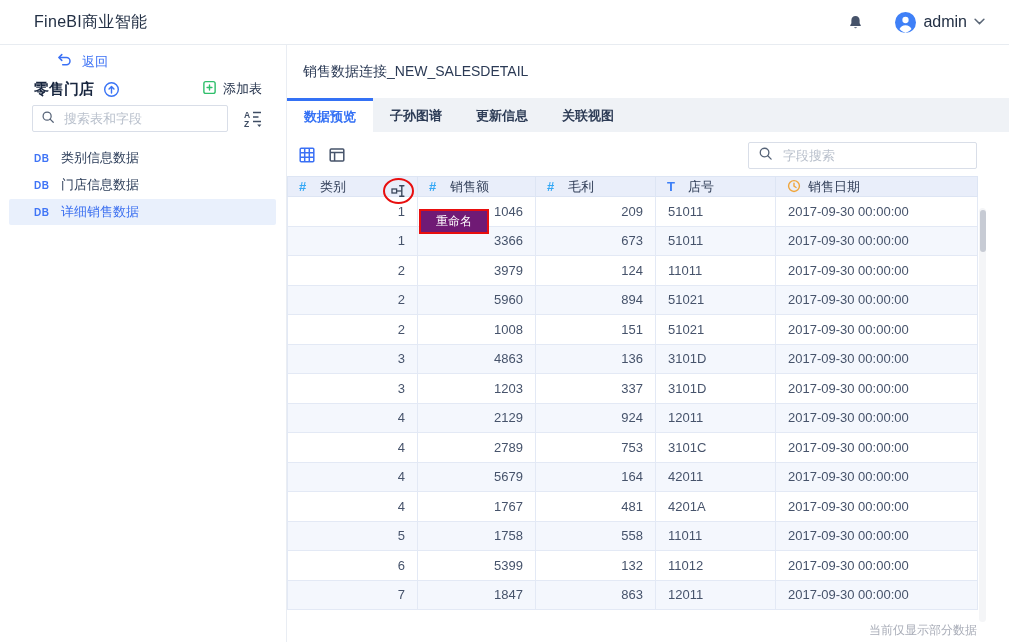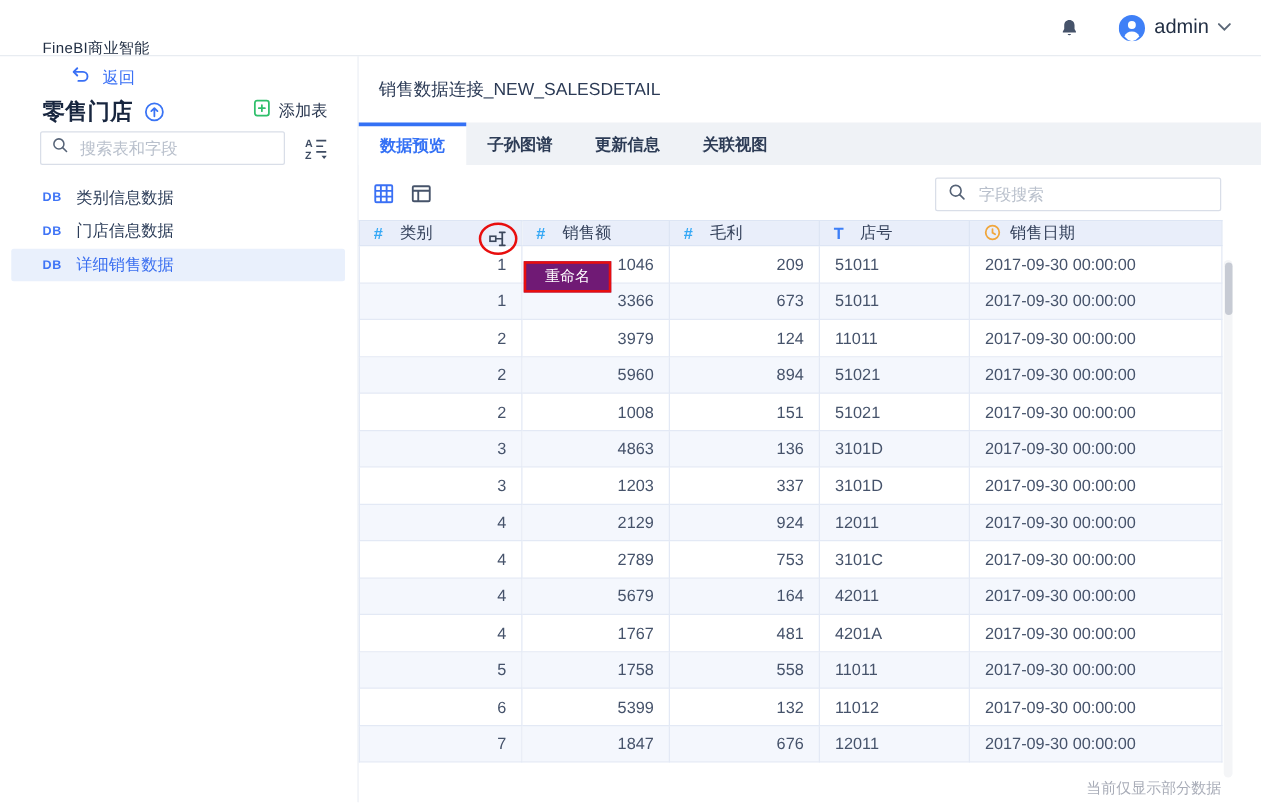--- a/index.html
+++ b/index.html
@@ -1,33 +1,33 @@
 <!DOCTYPE html>
 <html><head>
 <meta charset="utf-8">
 <style>
   html,body{margin:0;padding:0;width:1009px;height:642px;overflow:hidden;
     font-family:"Liberation Sans","DejaVu Sans",sans-serif;background:#fff;}
   .app{position:relative;width:1009px;height:642px;}
 
   
   .topbar{position:absolute;left:0;top:0;right:0;height:44px;background:#fff;border-bottom:1px solid #e8ecf1;z-index:5;}
-  .logo{position:absolute;left:34px;top:16px;line-height:44px;font-size:12px;color:#222f44;font-weight:500;letter-spacing:.3px;}
+  .logo{position:absolute;left:34px;top:0;line-height:44px;font-size:16px;color:#222f44;font-weight:500;letter-spacing:.3px;}
   .topbar-right{position:absolute;right:24px;top:0;height:44px;display:flex;align-items:center;}
   .bell{margin-right:32px;display:flex;cursor:pointer;}
   .avatar{display:flex;margin-right:7px;cursor:pointer;}
   .username{font-size:16px;color:#222f44;margin-right:7px;}
   .chev{display:flex;cursor:pointer;}
 
   
   .sidebar{position:absolute;left:0;top:44px;width:287px;bottom:0;background:#fff;border-right:1px solid #e9edf3;box-sizing:border-box;}
   .back-row{position:absolute;left:56px;top:7px;height:22px;display:flex;align-items:center;gap:9px;cursor:pointer;}
   .back-label{font-size:13px;color:#3a70f5;}
   .group-row{position:absolute;left:34px;right:24px;top:34px;height:22px;display:flex;align-items:center;}
-  .group-title{font-size:18px;font-weight:700;color:#18263f;}
+  .group-title{font-size:15px;font-weight:700;color:#18263f;}
   .update-ic{display:flex;margin-left:9px;cursor:pointer;}
   .add-table{margin-left:auto;display:flex;align-items:center;gap:6px;cursor:pointer;}
   .add-label{font-size:13px;color:#26344d;}
   .search-row{position:absolute;left:32px;right:22px;top:61px;height:27px;display:flex;align-items:center;}
   .search-box{width:196px;height:27px;box-sizing:border-box;border:1px solid #d9dee8;border-radius:2px;display:flex;align-items:center;padding:0 8px;gap:7px;background:#fff;}
   .search-box input{border:none;outline:none;flex:1;font-size:13px;color:#2b3c58;font-family:inherit;min-width:0;background:transparent;}
   .search-box input::placeholder{color:#b9c0cc;}
   .sort-btn{margin-left:auto;display:flex;cursor:pointer;}
   .table-list{position:absolute;left:0;right:1px;top:100px;}
   .side-item{height:26px;display:flex;align-items:center;margin:1px 9px;padding-left:25px;border-radius:2px;cursor:pointer;}
@@ -322,21 +322,21 @@
             <tr>
               <td class="num">6</td>
               <td class="num">5399</td>
               <td class="num">132</td>
               <td class="txt">11012</td>
               <td class="txt">2017-09-30 00:00:00</td>
             </tr>
             <tr>
               <td class="num">7</td>
               <td class="num">1847</td>
-              <td class="num">676</td>
+              <td class="num">863</td>
               <td class="txt">12011</td>
               <td class="txt">2017-09-30 00:00:00</td>
             </tr>
           </tbody>
       </table>
       <span class="rename-ic">
         <svg width="17" height="16" viewBox="0 0 17 16">
             <path d="M9.7 2.8h4.2M9.7 13.2h4.2M11.8 2.8v10.4" stroke="#3b475c" stroke-width="1.4" fill="none" stroke-linecap="round"></path>
             <rect x="2" y="6" width="4.6" height="4" fill="none" stroke="#3b475c" stroke-width="1.3"></rect>
             <path d="M6.6 8h5.2" stroke="#3b475c" stroke-width="1.3"></path>

